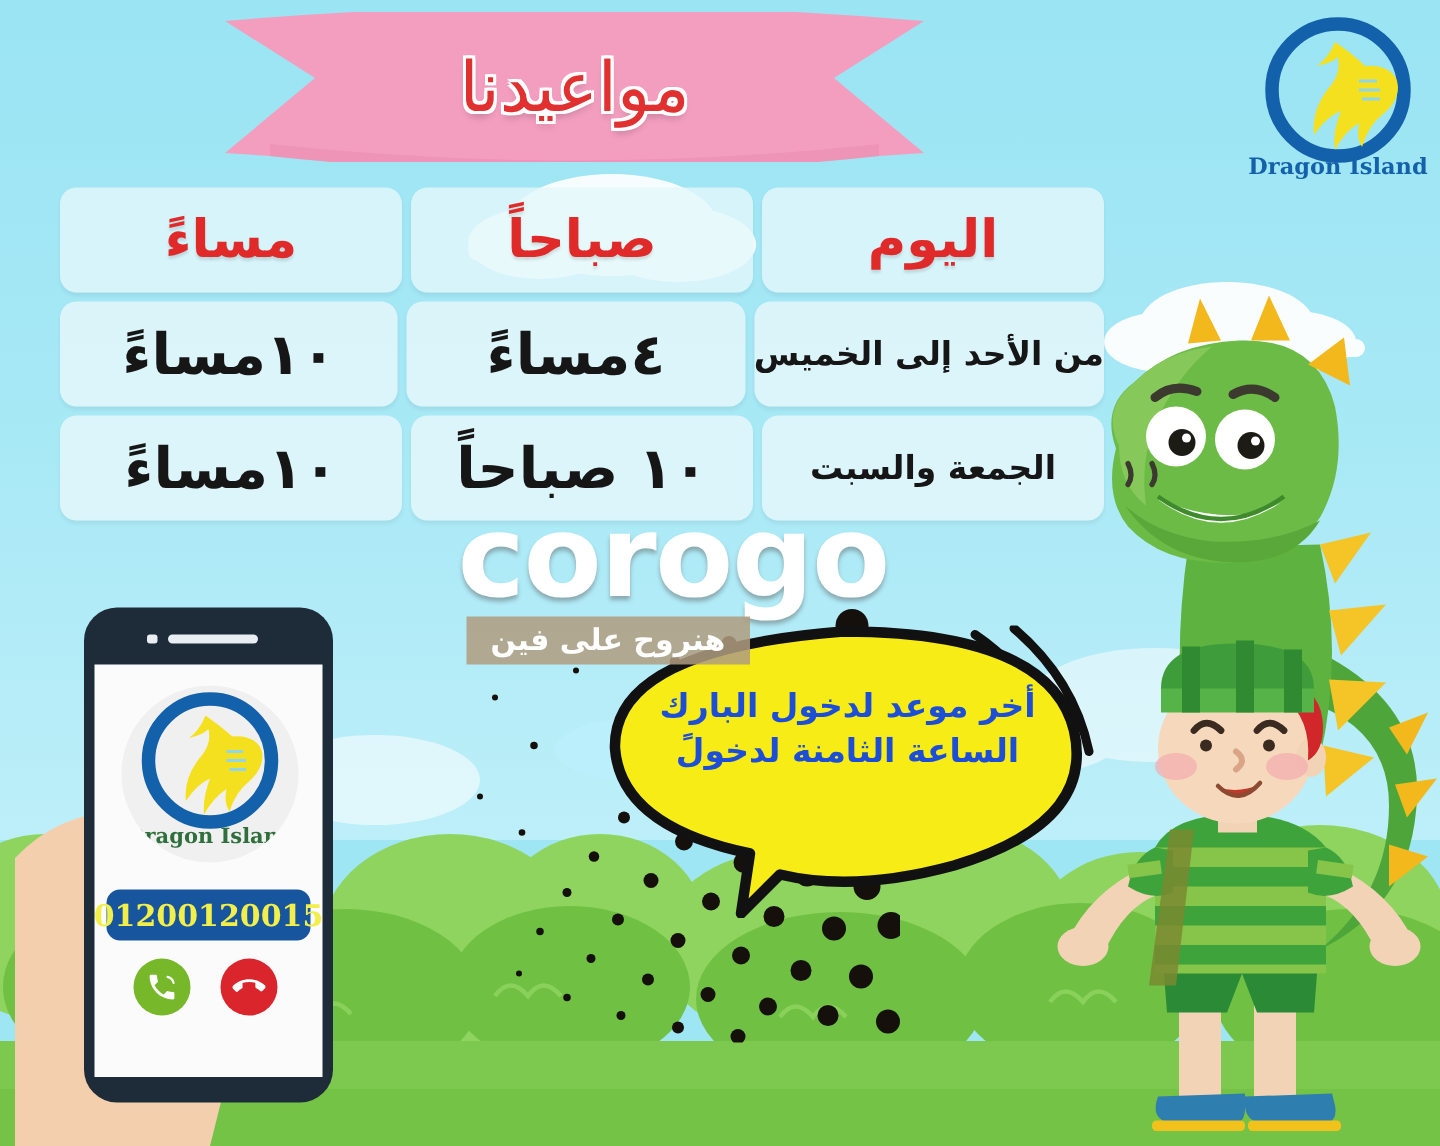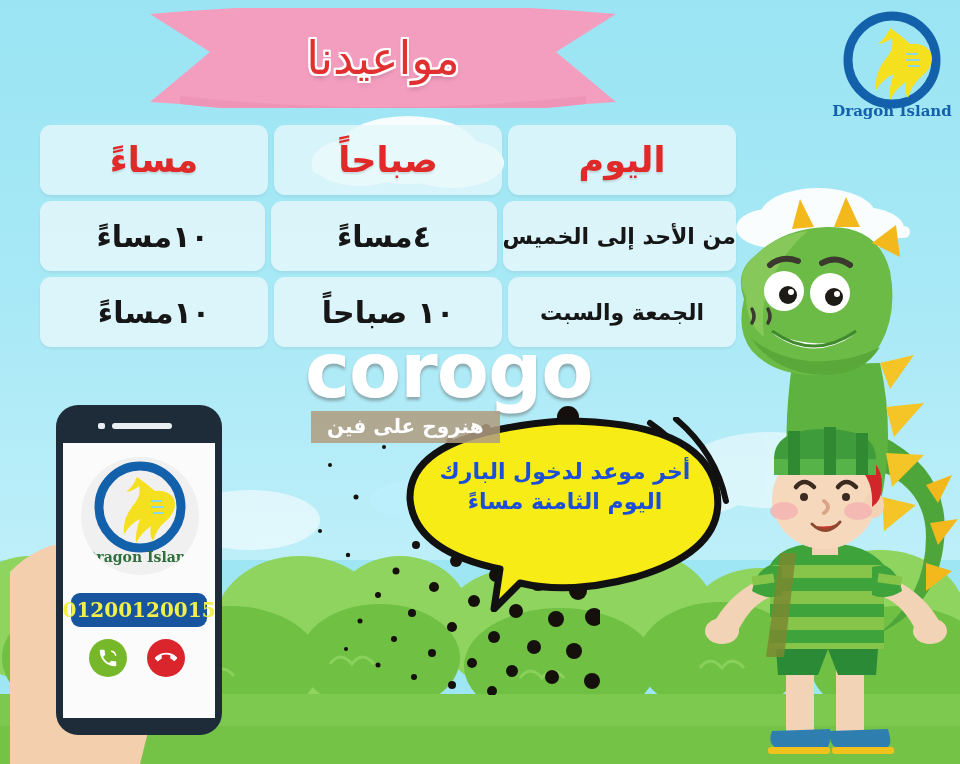--- a/index.html
+++ b/index.html
@@ -47,21 +47,21 @@
     display:flex;align-items:center;justify-content:center;
     box-shadow:0 2px 3px rgba(0,0,0,.06);
     text-align:left;
   }
   .cell.head{background:rgba(228,247,251,.80);}
   .cell.head span{
     font-size:35px;font-weight:bold;color:#e02a2a;
     text-shadow:0 2px 2px rgba(0,0,0,.12);
   }
   .cell.body span{
-    font-size:30px;font-weight:bold;color:#161616;
+    font-size:38px;font-weight:bold;color:#161616;
     white-space:nowrap;
   }
   .cell.body.daycol span{font-size:22px;}
 
   
   .wm{position:absolute;left:305px;top:333px;width:340px;height:112px;
       pointer-events:none;}
   .wm-text{
     font-size:76px;font-weight:bold;color:#fff;
     font-family:"DejaVu Sans","Liberation Sans",sans-serif;
@@ -426,21 +426,21 @@
 
       <g stroke="#111111" stroke-width="6" fill="none" stroke-linecap="round">
         <path d="M250 6 q44 30 56 78"></path>
         <path d="M276 2 q40 34 50 82"></path>
       </g>
       <path d="M162 4 Q300 4 316 70 Q330 132 236 160 Q170 178 120 166
                L94 192 L100 152 Q14 134 10 82 Q8 16 162 4 Z" fill="#f7ec15" stroke="#111111" stroke-width="7" stroke-linejoin="round"></path>
     </svg>
     <div class="bubble-text">
       <div>أخر موعد لدخول البارك</div>
-      <div>اليوم الثامنة مساءً</div>
+      <div>الساعة الثامنة لدخولً</div>
     </div>
   </div>
 
   <svg style="position:absolute;left:10px;top:480px;width:260px;height:284px;" viewBox="0 0 260 284">
 
     <path d="M0 92 Q34 56 86 62 L160 70 Q192 76 196 112 Q200 150 188 182
              Q176 222 140 244 L130 284 L0 284 Z" fill="#f3cfae"></path>
 
     <path d="M56 178 q26 -18 52 -10 q16 6 12 24 q-4 18 -26 24 q-26 8 -42 -6 q-12 -12 4 -32 z" fill="#f0c29c"></path>
 

